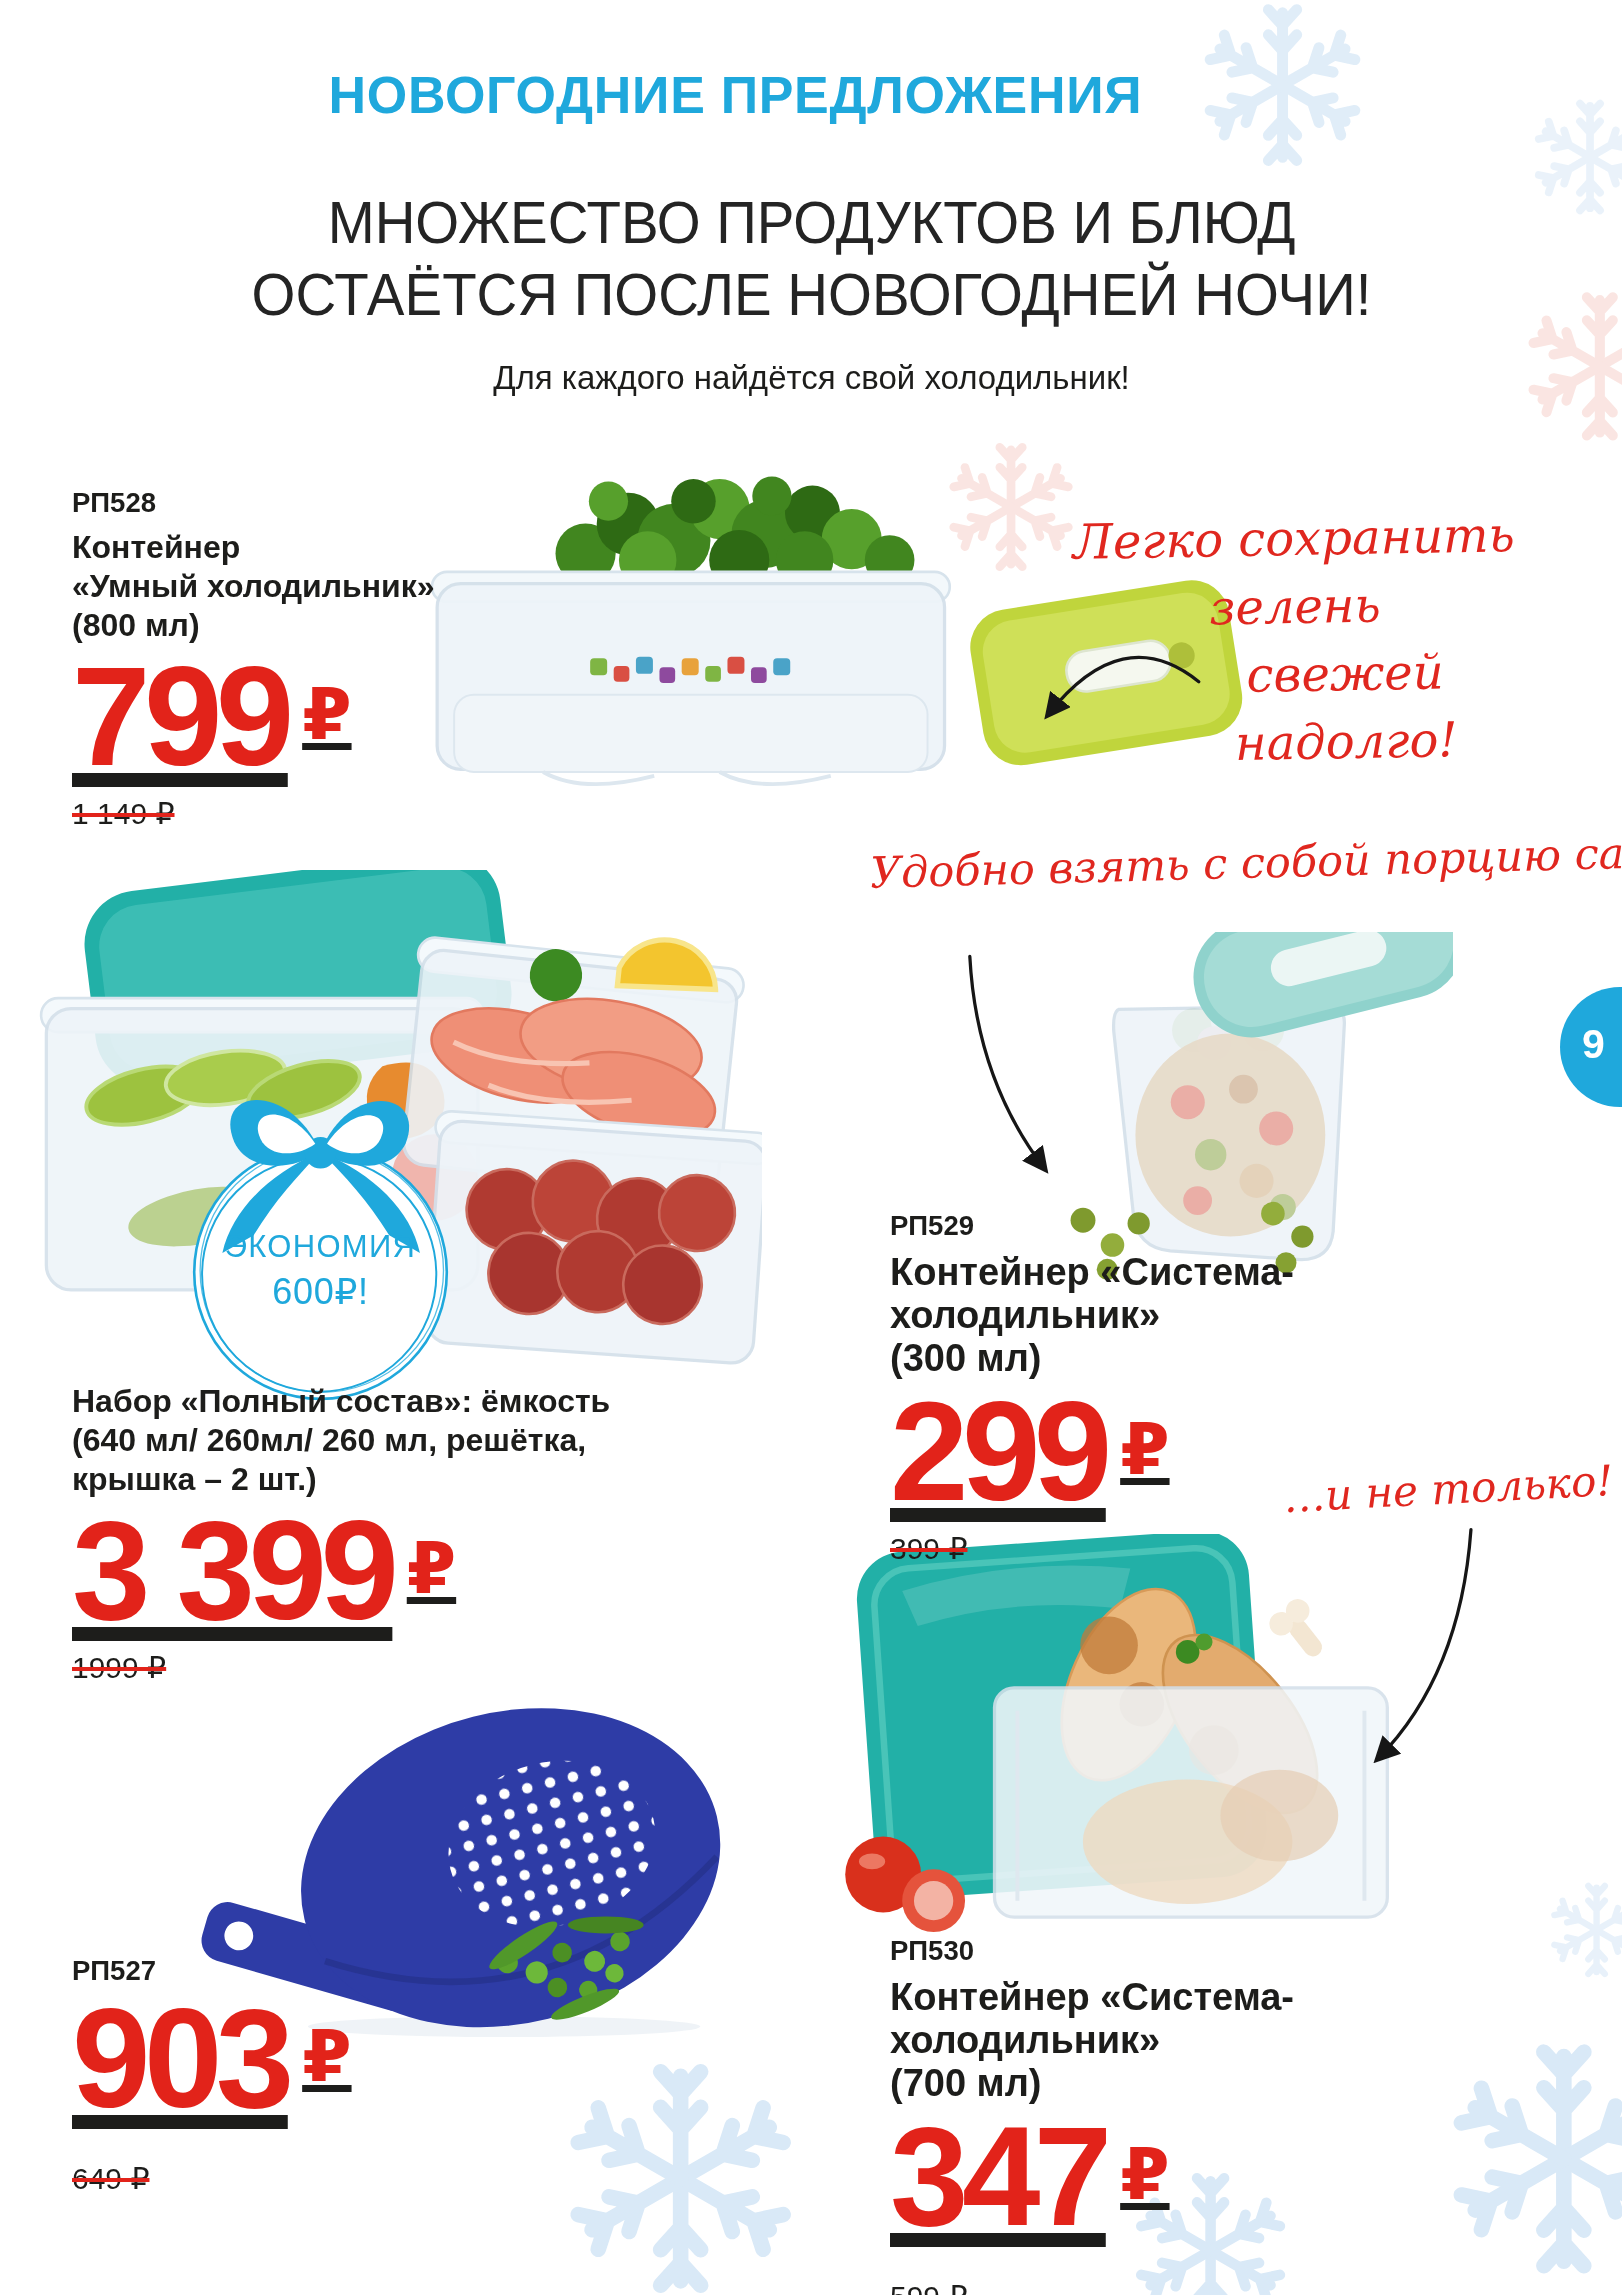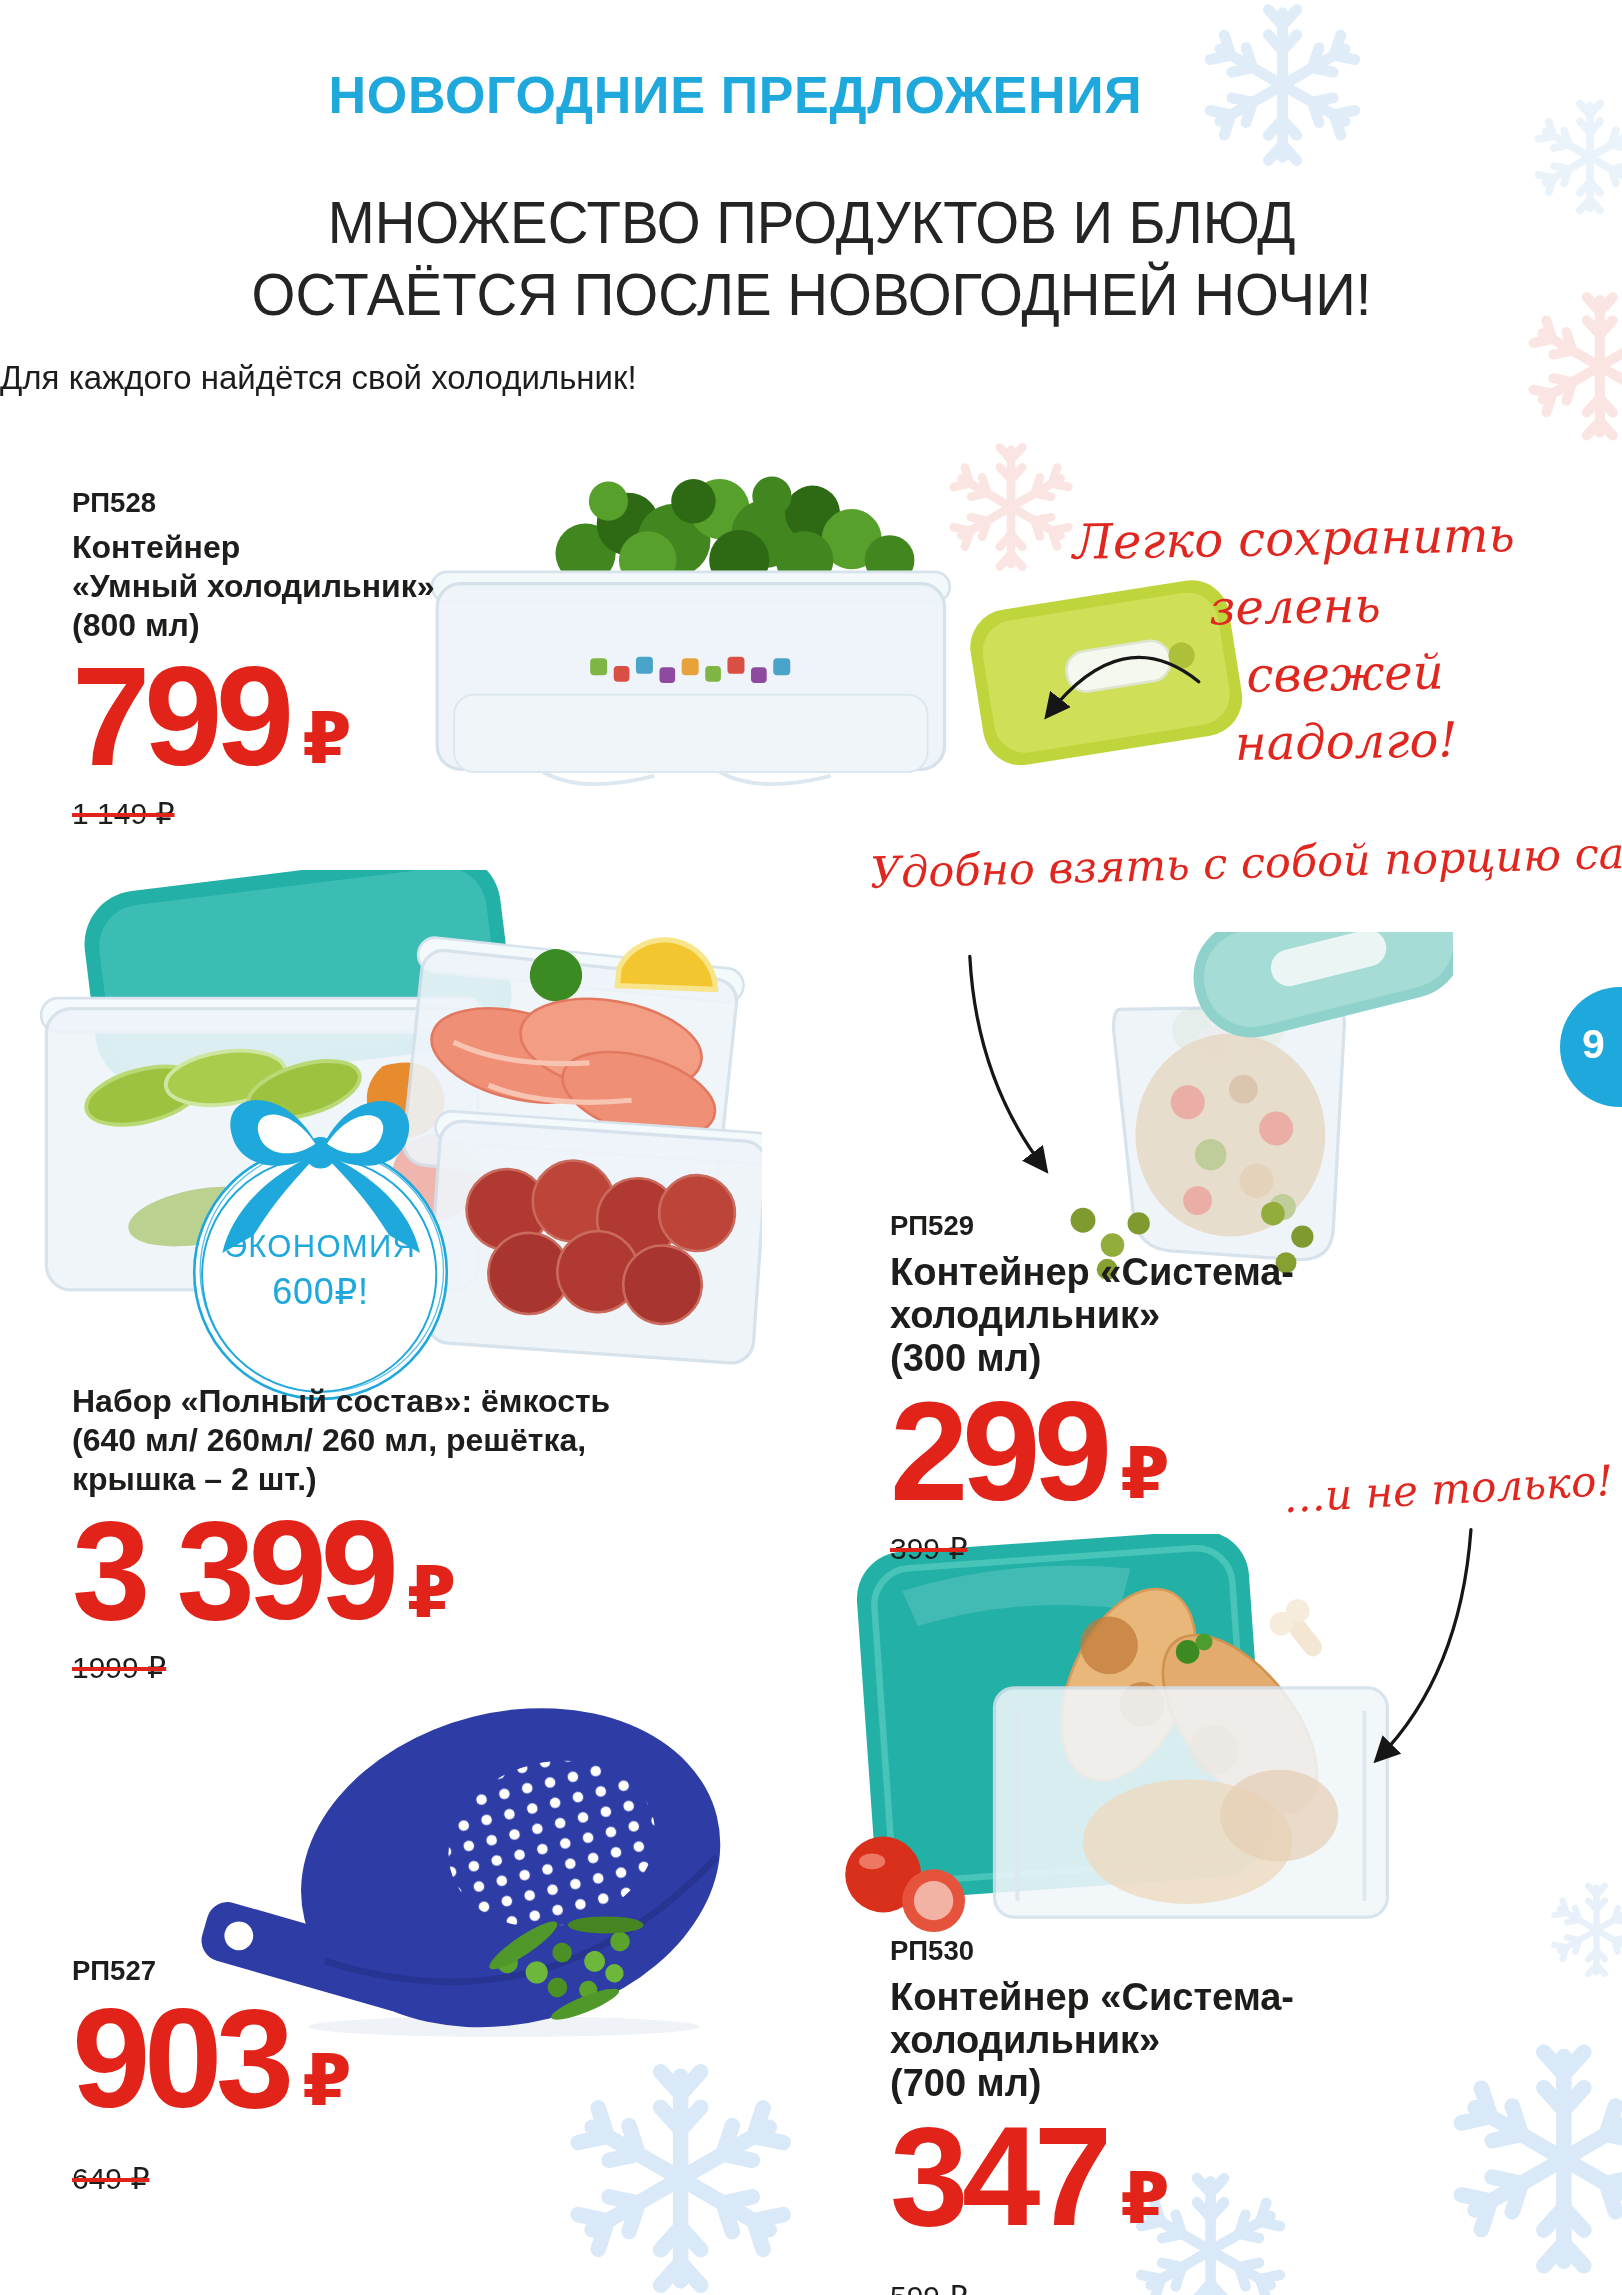--- a/index.html
+++ b/index.html
@@ -18,28 +18,28 @@
     top:65px; left:0; width:1471px; text-align:center;
     font-size:52px; font-weight:700; letter-spacing:0.7px;
     color:var(--accent-cyan,#1fa8dc);
   }
   .subtitle {
     left:0; width:1623px; text-align:center;
     font-size:60px; font-weight:100; color:#242424;
     transform:scaleX(.94); transform-origin:center; white-space:nowrap;
   }
   .sub1 { top:188px; } .sub2 { top:260px; }
-  .tagline { top:359px; left:0; width:1623px; text-align:left; font-size:33px; font-weight:400; }
+  .tagline { top:359px; left:0; width:1623px; text-align:center; font-size:33px; font-weight:400; }
 
   
   .card { position:absolute; z-index:3; }
   .code { font-size:27.5px; font-weight:700; line-height:33px; }
   .pname { margin-top:9.2px; font-size:32px; font-weight:700; line-height:39px; }
   .card-r .pname { font-size:38px; line-height:43px; }
-  .price-row { display:flex; align-items:flex-end; margin-top:10.5px; }
+  .price-row { display:flex; align-items:center; margin-top:10.5px;text-decoration:underline; }
   .price-num {
     font-size:141px; font-weight:700; line-height:121px; letter-spacing:-6.5px;
     color:var(--price-red,#e2231a);
   }
   .price-cur {
     font-size:71px; font-weight:700; line-height:71px; margin-left:14.4px; margin-bottom:2.6px;
     color:var(--price-red,#e2231a);
   }
   .old-price {
     margin-top:19.6px; font-size:30px; font-weight:400; color:var(--text-black,#1d1d1b);

